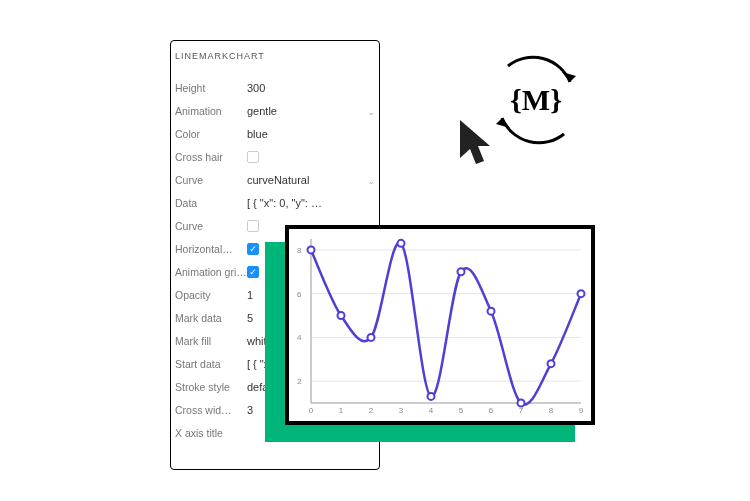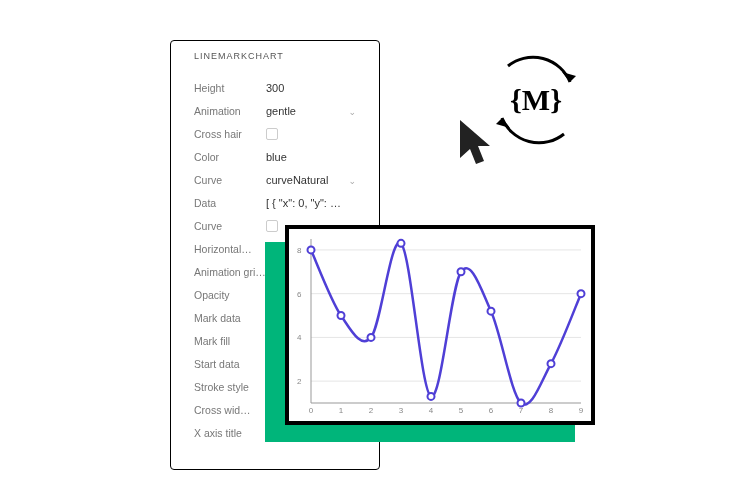--- a/index.html
+++ b/index.html
@@ -13,21 +13,21 @@
   }
   .panel {
     position: absolute;
     left: 170px;
     top: 40px;
     width: 210px;
     height: 430px;
     border: 1.5px solid #000;
     border-radius: 4px;
     background: #fff;
-    padding: 10px 23px;
+    padding: 10px 4px;
     font-size: 10.5px;
     color: #555;
     overflow: hidden;
   }
   .panel-title {
     font-size: 9px;
     letter-spacing: 1px;
     color: #555;
     text-transform: uppercase;
     margin-bottom: 10px;
@@ -123,26 +123,26 @@
       <div class="row">
         <div class="row-label">Height</div>
         <div class="row-val">300</div>
       </div>
       <div class="row">
         <div class="row-label">Animation</div>
         <div class="row-val">gentle</div>
         <span class="chevron">⌄</span>
       </div>
       <div class="row">
+        <div class="row-label">Color</div>
+        <div class="row-val">blue</div>
+      </div>
+      <div class="row">
         <div class="row-label">Cross hair</div>
         <span class="checkbox"></span>
-      </div>
-      <div class="row">
-        <div class="row-label">Color</div>
-        <div class="row-val">blue</div>
       </div>
       <div class="row">
         <div class="row-label">Curve</div>
         <div class="row-val">curveNatural</div>
         <span class="chevron">⌄</span>
       </div>
       <div class="row">
         <div class="row-label">Data</div>
         <div class="row-val">[ { "x": 0, "y": …</div>
       </div>

